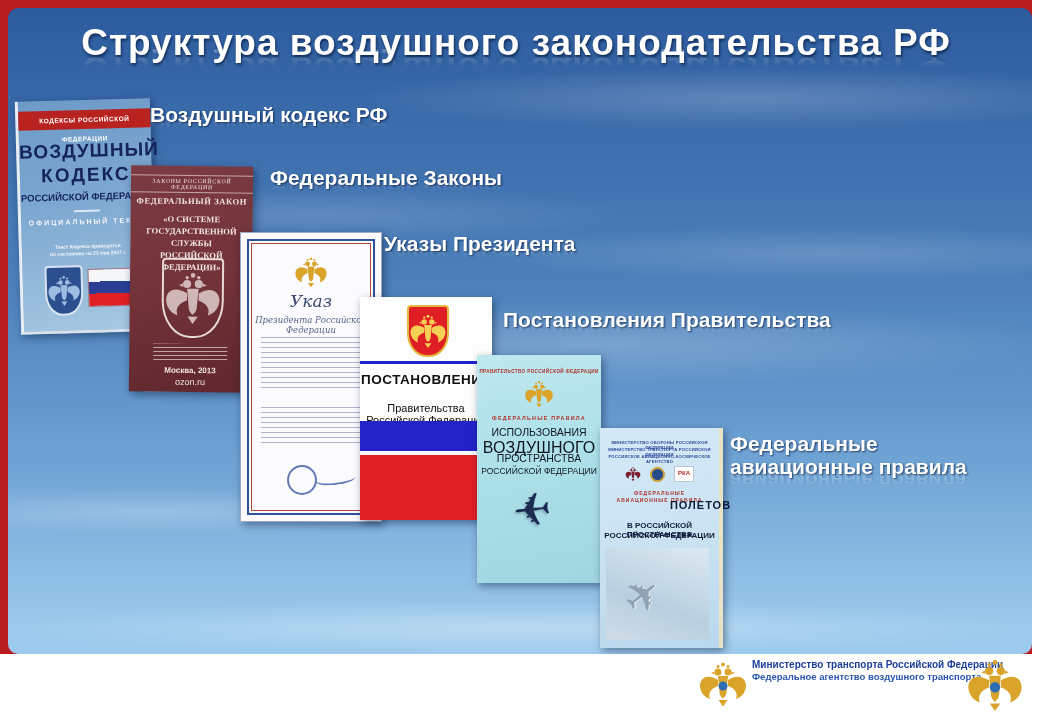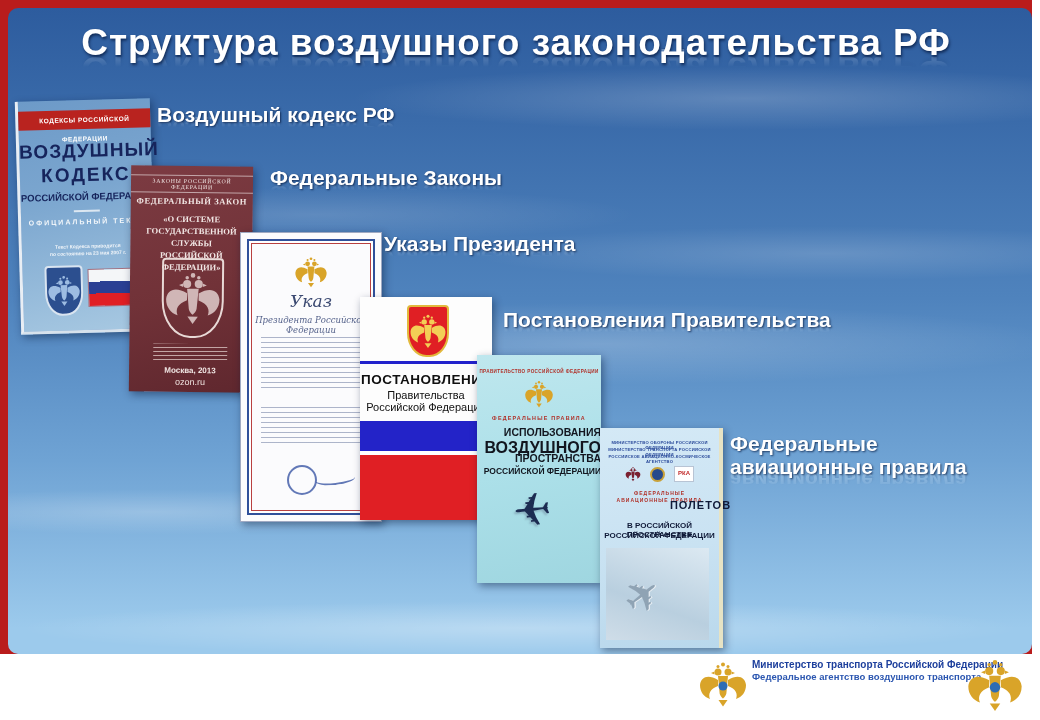--- a/index.html
+++ b/index.html
@@ -69,32 +69,32 @@
   .b3 .seal{position:absolute;left:46px;top:232px;width:26px;height:26px;border:2px solid #3c58a5;border-radius:50%;opacity:.8;}
   .b3 .sig{position:absolute;left:74px;top:240px;width:40px;height:10px;
     border-bottom:2px solid #3c58a5;transform:rotate(-6deg);opacity:.8;border-radius:50%;}
   
   .b4{left:360px;top:297px;width:132px;height:223px;background:#fdfdfd;}
   .b4 .shield{position:absolute;left:50%;top:8px;width:38px;height:48px;margin-left:-19px;
     background:var(--flag_red);border:2px solid #e2b93c;border-radius:4px 4px 46% 46%;color:#f3cf56;}
   .b4 .box{position:absolute;left:0;top:64px;width:100%;height:60px;border-top:3px solid #2222cc;
     border-bottom:0;box-sizing:border-box;text-align:center;color:#101010;}
   .b4 .l1{margin-top:8px;font-size:13.5px;font-weight:bold;letter-spacing:.5px;}
-  .b4 .l2{font-size:11px;margin-top:2px;}
+  .b4 .l2{font-size:11px;margin-top:15px;}
   .b4 .l3{font-size:11px;}
   .b4 .blue{position:absolute;left:0;top:124px;width:100%;height:30px;background:var(--resolution_blue);}
   .b4 .gap{position:absolute;left:0;top:154px;width:100%;height:4px;background:#ffffff;}
   .b4 .red{position:absolute;left:0;top:158px;width:100%;height:65px;background:var(--flag_red);}
   
   .b5{left:477px;top:355px;width:124px;height:228px;background:linear-gradient(170deg,#bfe7ee,var(--ivp_bg) 50%,#9fd6e0);
     text-align:center;}
   .b5 .gov{position:absolute;top:14px;width:100%;font-size:4.6px;font-weight:bold;letter-spacing:.4px;color:#b03028;}
   .b5 .crest{position:absolute;left:50%;top:24px;width:30px;height:30px;margin-left:-15px;color:var(--gold);}
   .b5 .ser{position:absolute;top:60px;width:100%;font-size:5.4px;font-weight:bold;letter-spacing:1.2px;color:#b03028;}
-  .b5 .t{position:absolute;width:100%;font-weight:bold;color:#12161f;text-align:right;}
+  .b5 .t{position:absolute;width:100%;font-weight:normal;color:#12161f;}
   .b5 .t1{top:71px;font-size:10.5px;}
   .b5 .t2{top:84px;font-size:16px;}
   .b5 .t3{top:97px;font-size:10.5px;}
   .b5 .t4{top:111px;font-size:8.5px;}
   .b5 .plane{position:absolute;left:50%;top:128px;margin-left:-26px;font-size:46px;color:#1c2c52;
     transform:scaleX(-1) rotate(6deg);text-shadow:2px 2px 2px rgba(120,150,170,.6);}
   
   .b6{left:600px;top:428px;width:123px;height:220px;background:linear-gradient(172deg,#d4e9f6,var(--fap_bg) 55%,#b9d8ec);
     border-right:4px solid #e7e3c4;box-sizing:border-box;text-align:center;}
   .b6 .m{position:absolute;width:100%;font-size:4.2px;font-weight:bold;color:#2a4a9a;letter-spacing:.2px;}
@@ -250,21 +250,21 @@
     <div class="ser s1">ФЕДЕРАЛЬНЫЕ</div>
     <div class="ser s2">АВИАЦИОННЫЕ ПРАВИЛА</div>
     <div class="t t1">ПОЛЕТОВ</div>
     <div class="t t2">В РОССИЙСКОЙ ПРОСТРАНСТВЕ</div>
     <div class="t t3">РОССИЙСКОЙ ФЕДЕРАЦИИ</div>
     <div class="photo">
       <div class="plane">✈</div>
     </div>
   </div>
 
-  <div class="lbl" style="left:157px;top:103px">Воздушный кодекс РФ</div>
+  <div class="lbl" style="left:150px;top:103px">Воздушный кодекс РФ</div>
   <div class="lbl" style="left:270px;top:166px">Федеральные Законы</div>
   <div class="lbl" style="left:384px;top:232px">Указы Президента</div>
   <div class="lbl" style="left:503px;top:308px">Постановления Правительства</div>
   <div class="lbl" style="left:730px;top:432px">
     <div>Федеральные</div>
     <div>авиационные правила</div>
   </div>
 
   <div class="footer">
     <div class="f-eagle f-e1">

